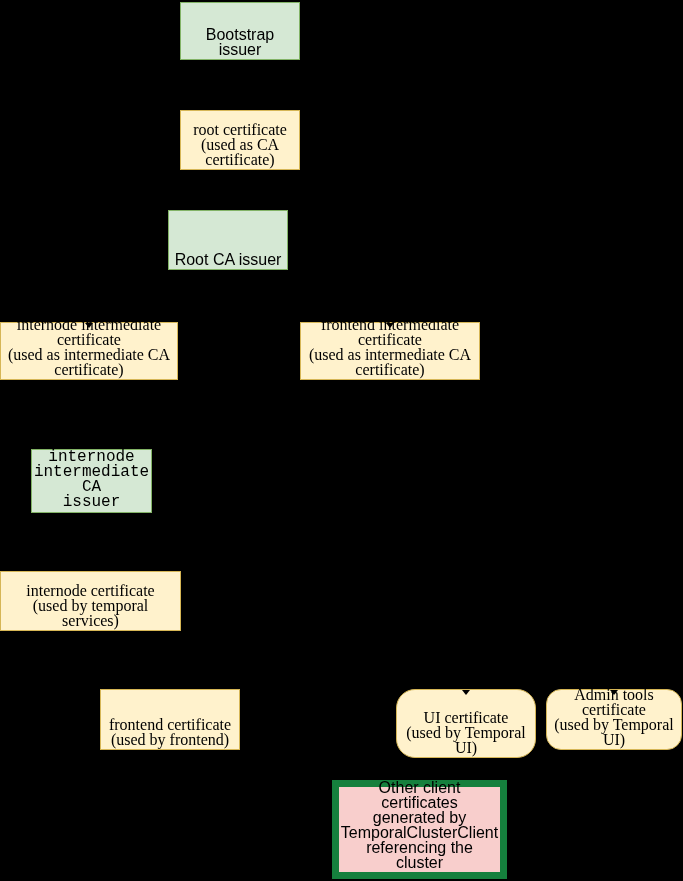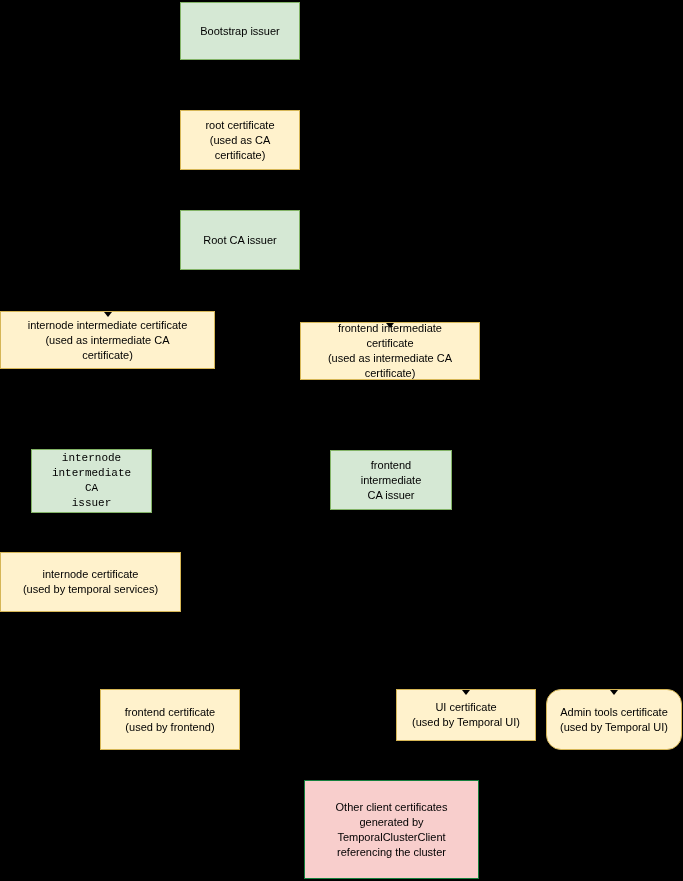--- a/index.html
+++ b/index.html
@@ -12,42 +12,44 @@
     width: 683px;
     height: 881px;
     background: #000000;
     overflow: hidden;
     font-family: "Liberation Sans", sans-serif;
   }
   .node {
     position: absolute;
     box-sizing: border-box;
     display: flex;
-    align-items: center;
+    align-items: flex-end;
     justify-content: center;
     text-align: center;
-    font-size: 11px;
+    font-size: 16px;
     line-height: 15px;
     color: #000000;
-    padding: 13px;
+    padding: 2px;
   }
   .node .label {
     white-space: pre-line;
   }
   .issuer {
     background: #d5e8d4;
     border: 1px solid #82b366;
   }
   .certificate {
     background: #fff2cc;
     border: 1px solid #d6b656;
+    font-family: Liberation Serif, serif;
   }
   .client {
     background: #f8cecc;
-    border: 1px solid #15803d;
+    border: 7px solid #15803d;
+    margin-left: 28px;
   }
   .tick {
     position: absolute;
     top: 0;
     left: 50%;
     transform: translateX(-50%);
     width: 0;
     height: 0;
     border-left: 4px solid transparent;
     border-right: 4px solid transparent;
@@ -62,61 +64,57 @@
   <div class="node issuer" style="left:180px; top:2px; width:120px; height:58px;">
     <span class="label">Bootstrap issuer</span>
   </div>
 
   <div class="node certificate" style="left:180px; top:110px; width:120px; height:60px;">
     <span class="label">root certificate
 (used as CA
 certificate)</span>
   </div>
 
-  <div class="node issuer" style="left:180px; top:210px; width:120px; height:60px;">
+  <div class="node issuer" style="left:168px; top:210px; width:120px; height:60px;">
     <span class="label">Root CA issuer</span>
   </div>
 
-  <div class="node certificate" style="left:0px; top:311px; width:215px; height:58px;">
+  <div class="node certificate" style="left:0px; top:322px; width:178px; height:58px;">
     <span class="tick"></span>
     <span class="label">internode intermediate certificate
 (used as intermediate CA
 certificate)</span>
   </div>
 
   <div class="node certificate" style="left:300px; top:322px; width:180px; height:58px;">
     <span class="tick"></span>
     <span class="label">frontend intermediate certificate
 (used as intermediate CA
 certificate)</span>
   </div>
 
   <div class="node issuer" style="left:31px; top:449px; width:121px; height:64px;font-family:Liberation Mono, monospace;">
     <span class="label">internode
 intermediate CA
 issuer</span>
   </div>
 
-  <div class="node issuer" style="left:330px; top:450px; width:122px; height:60px;">
-    <span class="label">frontend intermediate
-CA issuer</span>
-  </div>
 
-  <div class="node certificate" style="left:0px; top:552px; width:181px; height:60px;">
+  <div class="node certificate" style="left:0px; top:571px; width:181px; height:60px;">
     <span class="label">internode certificate
 (used by temporal services)</span>
   </div>
 
   <div class="node certificate" style="left:100px; top:689px; width:140px; height:61px;">
     <span class="label">frontend certificate
 (used by frontend)</span>
   </div>
 
 
-  <div class="node certificate" style="left:396px; top:689px; width:140px; height:52px;">
+  <div class="node certificate" style="left:396px; top:689px; width:140px; height:69px;border-radius:19px;">
     <span class="tick"></span>
     <span class="label">UI certificate
 (used by Temporal UI)</span>
   </div>
 
   <div class="node certificate" style="left:546px; top:689px; width:136px; height:61px;border-radius:15px;">
     <span class="tick"></span>
     <span class="label">Admin tools certificate
 (used by Temporal UI)</span>
   </div>

